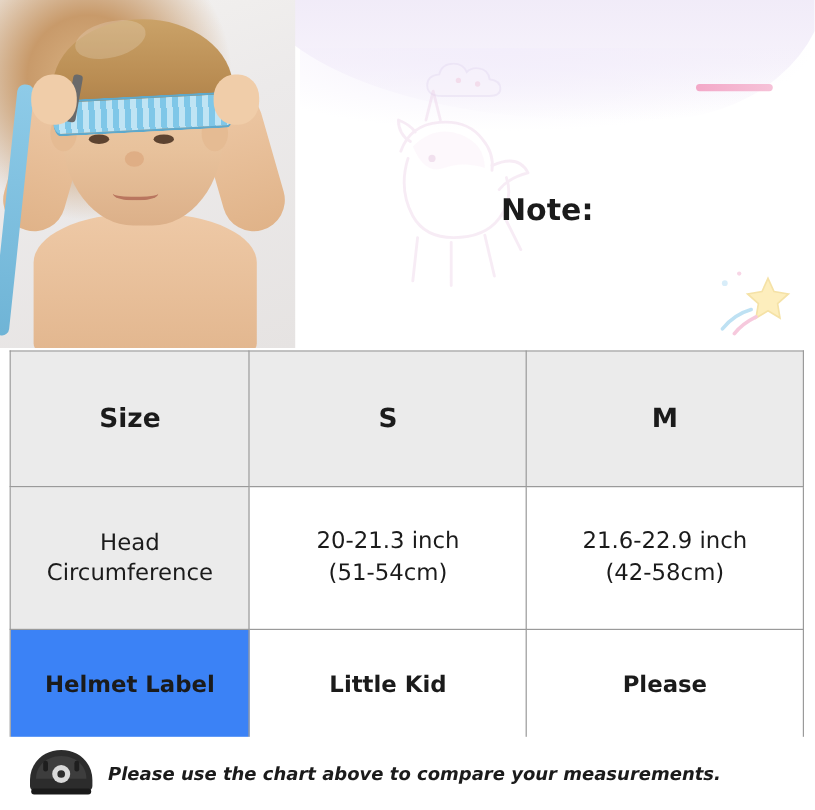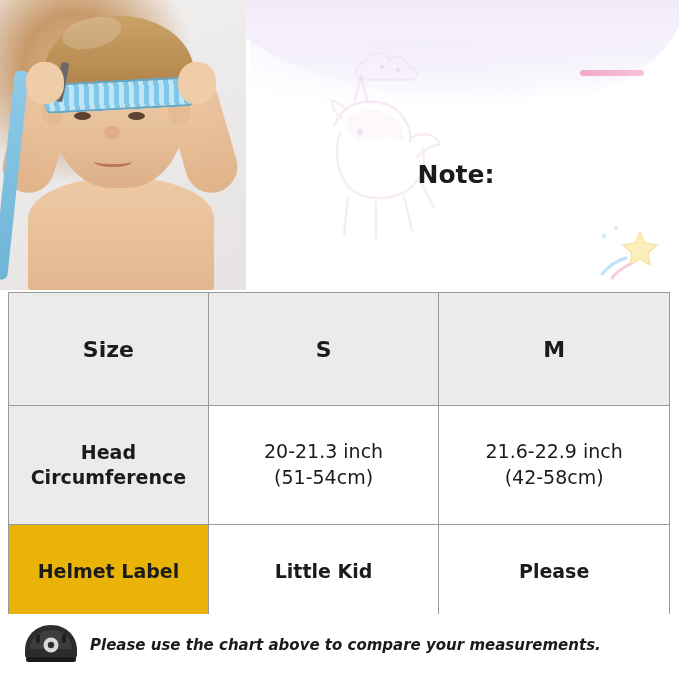--- a/index.html
+++ b/index.html
@@ -266,30 +266,30 @@
     font-size: 22px;
     font-weight: bold;
   }
   .row-circ td {
     height: 116px;
     font-size: 19px;
   }
   .row-circ .c-label {
     background: #ebebeb;
     font-size: 19px;
-    font-weight: bold;
+    font-weight: normal;
     line-height: 1.3;
   }
   .row-label td {
     height: 90px;
     font-size: 19px;
     font-weight: bold;
   }
   .row-label .c-label {
-    background: #eab308;
+    background: #3b82f6;
     margin-top: 27px;
   }
   .col-a { width: 198px; }
   .col-b { width: 232px; }
   .col-c { width: 232px; }
   .cell-two-line { line-height: 1.35; }
 
   
   .footer {
     position: absolute;

